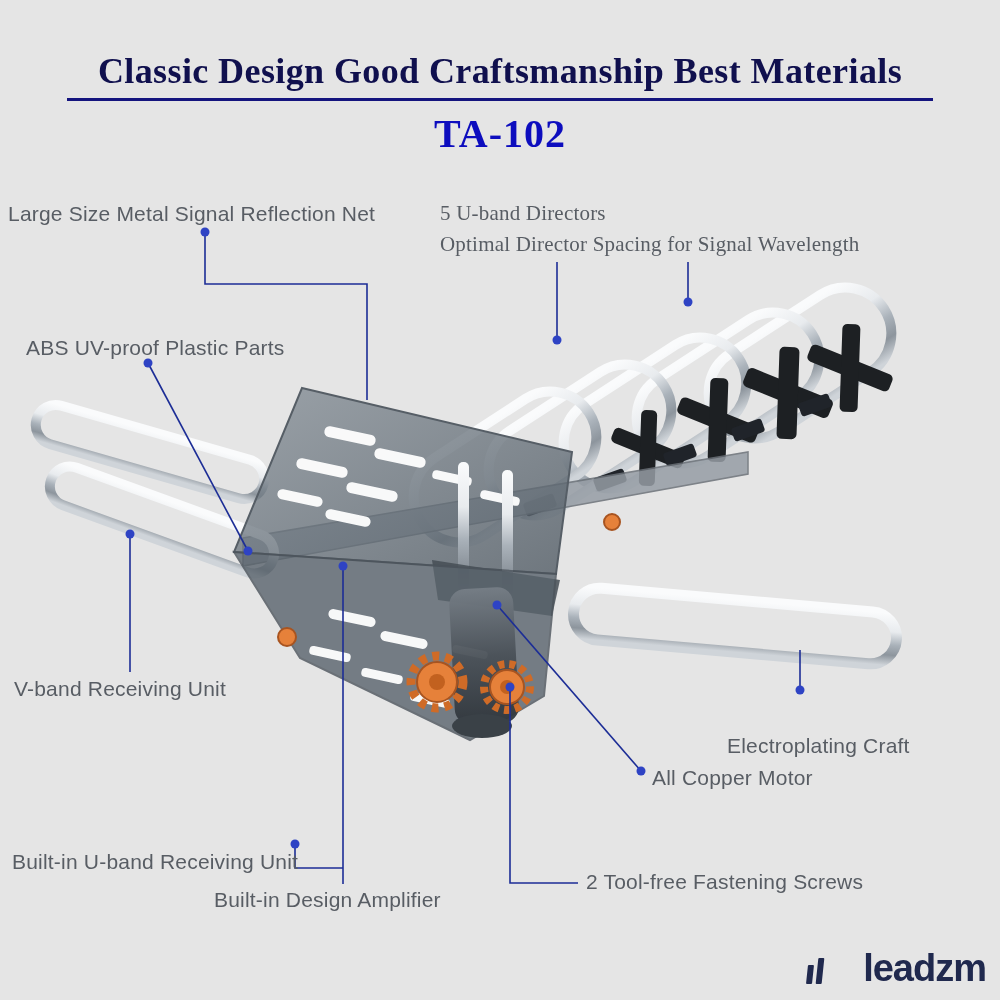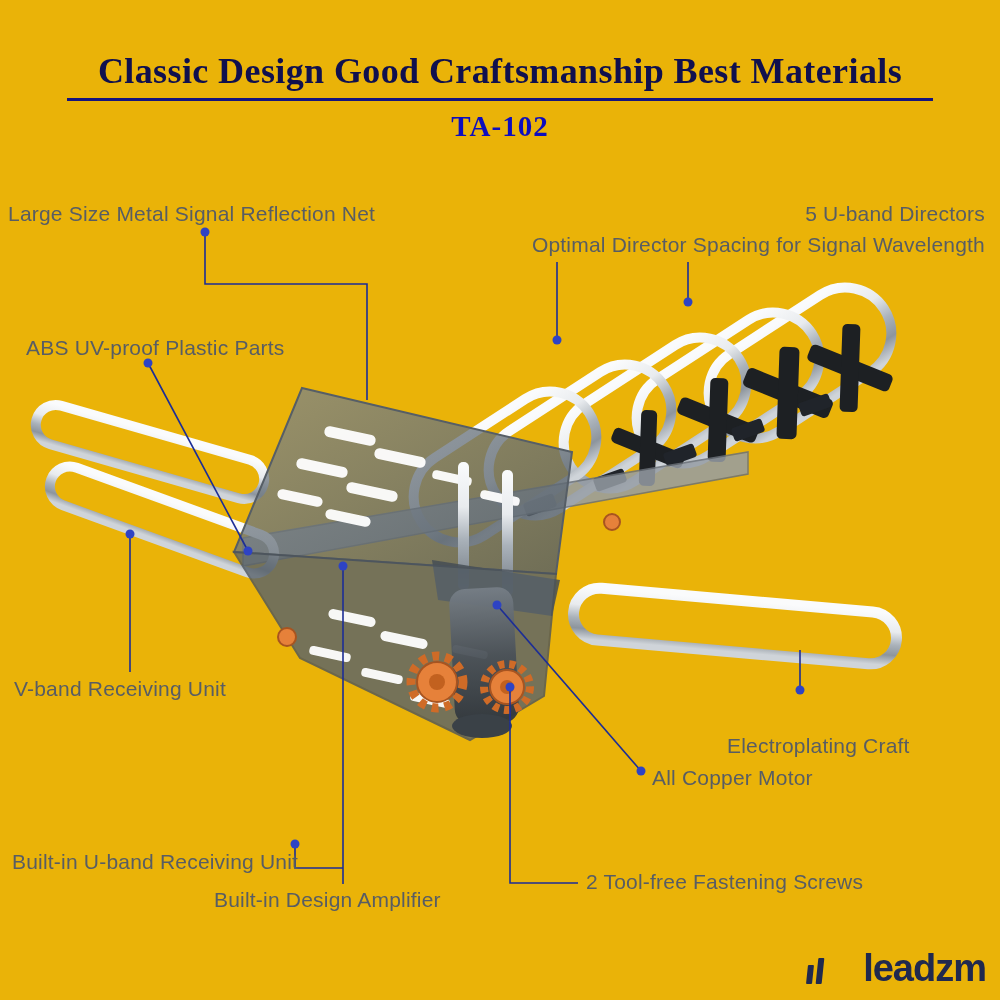--- a/index.html
+++ b/index.html
@@ -1,28 +1,28 @@
 <!DOCTYPE html>
 <html><head>
 <meta charset="utf-8">
 <style>
   * { margin:0; padding:0; box-sizing:border-box; }
   html,body { width:1000px; height:1000px; background:#ffffff; font-family:"Liberation Sans",sans-serif; }
-  .canvas { position:absolute; top:0; left:0; width:1000px; height:1000px; background:#eab308; overflow:hidden;padding-left:18px; }
+  .canvas { position:absolute; top:0; left:0; width:1000px; height:1000px; background:#e5e5e5; overflow:hidden;padding-left:18px; }
 
   .title { position:absolute; top:50px; left:0; width:1000px; text-align:center;
            font-family:"Liberation Serif",serif; font-size:36px; font-weight:600;
            color:#10104e; letter-spacing:0.4px; }
   .rule  { position:absolute; top:98px; left:67px; width:866px; height:3px; background:#14147e; }
   .model { position:absolute; top:110px; left:0; width:1000px; text-align:center;
-           font-family:"Liberation Serif",serif; font-size:29px; font-weight:700;
+           font-family:"Liberation Serif",serif; font-size:40px; font-weight:700;
            color:#0d0dbe; letter-spacing:1px; }
 
   .label { position:absolute; font-size:21px; color:#585d64; letter-spacing:0.2px; white-space:nowrap; }
-  .directors-label { text-align:right; line-height:31px; white-space:normal; }
+  .directors-label { text-align:left; line-height:31px; white-space:normal;font-family:Liberation Serif, serif; }
 
   svg.art { position:absolute; top:0; left:0; width:1000px; height:1000px; }
 
   .logo { position:absolute; right:14px; bottom:16px; display:flex; align-items:flex-end; gap:4px; }
   .logo-bar { width:6px; height:26px; background:#20294e; transform:skewX(-6deg); border-radius:1px; }
   .logo-bar.short { height:19px; }
   .logo-text { font-size:38px; font-weight:bold; color:#20294e; letter-spacing:-1px; line-height:0.82;margin-left:36px; }
 </style>
 </head>
 <body>

